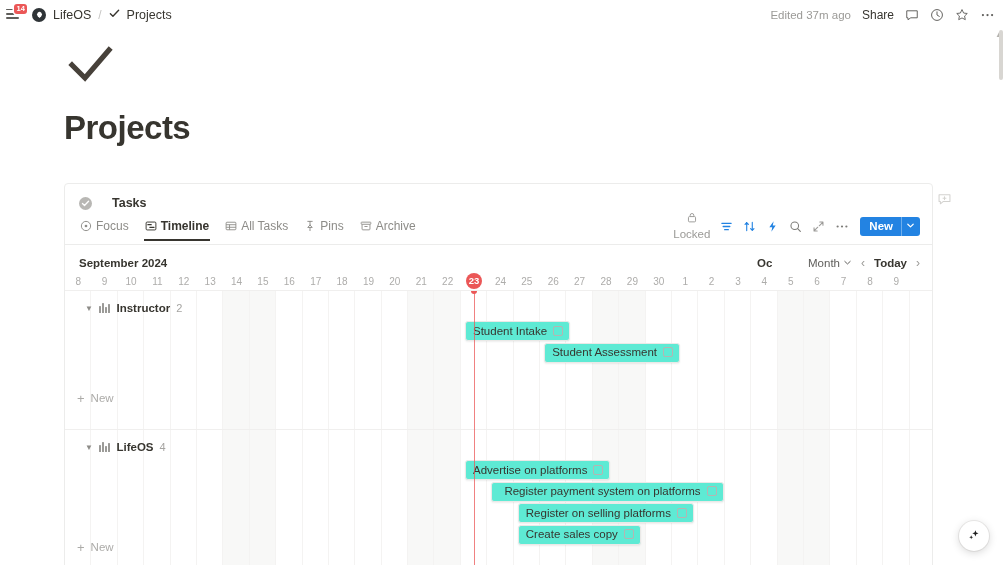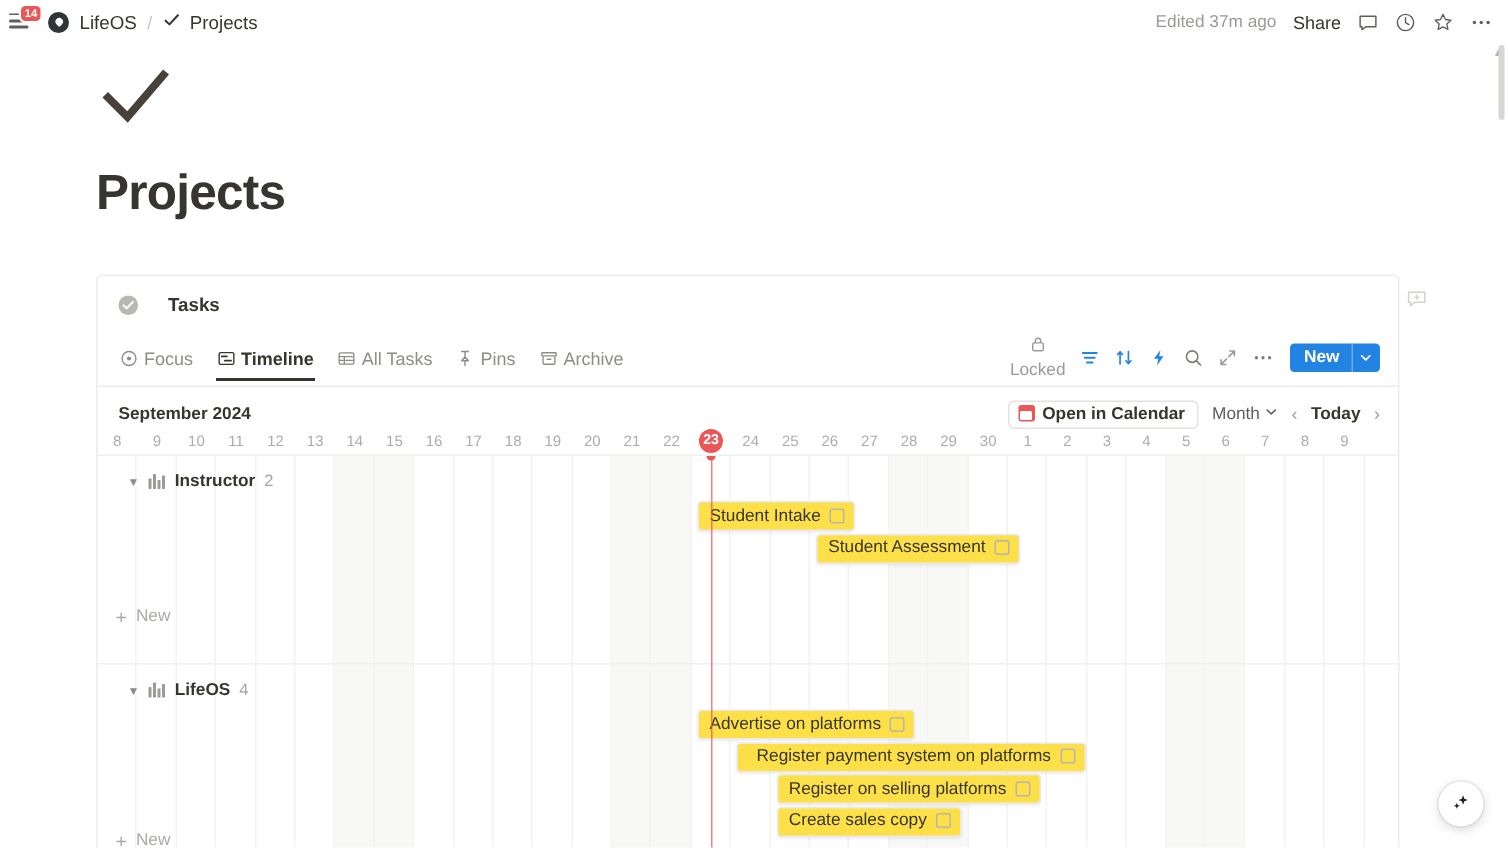--- a/index.html
+++ b/index.html
@@ -63,21 +63,21 @@
   .db-head { padding:12px 14px 0 14px; }
   .db-title-row { display:flex; align-items:center; gap:20px; }
   .db-check {
     width:13px; height:13px; border-radius:50%; background:#b8b7b4;
     display:flex; align-items:center; justify-content:center;
   }
   .db-check svg { display:block; }
   .db-title { font-size:12.5px; font-weight:700; color:#37352f; }
 
   
-  .tabs-row { display:flex; align-items:center; margin-top:14px; padding-left:14px; padding-right:12px; border-bottom:1px solid #ececeb; }
+  .tabs-row { display:flex; align-items:center; margin-top:2px; padding-left:14px; padding-right:12px; border-bottom:1px solid #ececeb; }
   .tabs { display:flex; align-items:flex-end; gap:14px; }
   .tab {
     display:flex; align-items:center; gap:4px;
     font-size:12px; color:#8d8c88; padding:4px 1px 6px 1px;
     border-bottom:2px solid transparent; cursor:default; white-space:nowrap;
   }
   .tab.active { color:#37352f; font-weight:700; border-bottom-color:#37352f; }
   .tab .ti { display:flex; align-items:center; }
 
   .tools { margin-left:auto; display:flex; align-items:center; gap:10px; padding-bottom:4px; }
@@ -136,21 +136,21 @@
   .grow-label { display:flex; align-items:center; gap:6px; padding:8px 0 0 20px; height:26px;}
   .tri { color:#8d8c88; font-size:8px; }
   .grp-ic { display:flex; gap:1.2px; align-items:flex-end; height:10px;}
   .grp-ic i { display:block; width:2px; background:#9b9a97; border-radius:0.5px;}
   .grp-name { font-size:11.5px; font-weight:700; color:#37352f; }
   .grp-count { font-size:11px; color:#a5a4a1; }
 
   .lane { position:relative; }
   .bar {
     position:absolute; display:inline-flex; align-items:center; gap:6px;
-    background:#fde047; border:1px solid #eae9e7; border-radius:3px;
+    background:#5eead4; border:1px solid #eae9e7; border-radius:3px;
     padding:2px 6px 3px 7px; font-size:11.5px; color:#37352f;
     box-shadow:0 1px 2px rgba(15,15,15,.07); white-space:nowrap; height:20px;
   }
   .cbox { width:10px; height:10px; border:1.3px solid #b6b5b2; border-radius:2px; flex:0 0 10px;}
   .newrow {
     display:flex; align-items:center; gap:6px; padding-left:12px;
     font-size:11.5px; color:#acaba8; height:22px;
   }
   .plus { font-size:13px; line-height:1; color:#acaba8;}
   .row-sep { border-top:1px solid #f0efee; }
@@ -358,24 +358,20 @@
           </span>
         </span>
       </div>
     </div>
 
     <div class="tl-header">
       <div class="tl-monthrow">
         <span class="month-lbl">September 2024</span>
         <span class="month-lbl far">Oc</span>
         <div class="tl-ctrls">
-          <span class="cal-btn">
-            <span class="cal-ic"></span>
-            <span>Open in Calendar</span>
-          </span>
           <span class="month-sel">
             <span>Month</span>
             <span>
               <svg width="9" height="9" viewBox="0 0 10 10">
                   <path d="M2 3.8 5 6.6 8 3.8" stroke="#5f5e5b" stroke-width="1.1" fill="none" stroke-linecap="round" stroke-linejoin="round"></path>
                 </svg>
             </span>
           </span>
           <span class="nav-ar">‹</span>
           <span class="today-lbl">Today</span>

